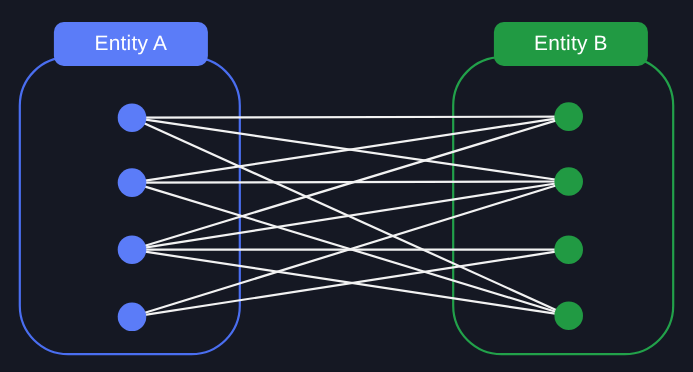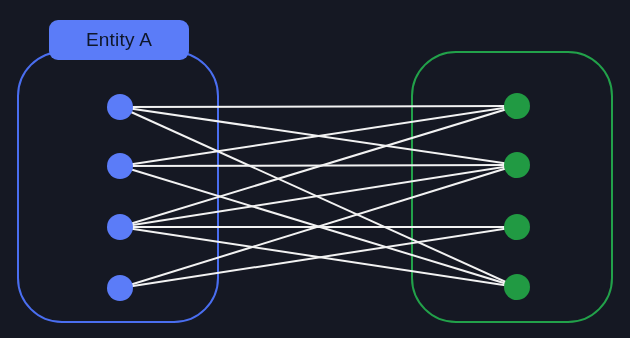--- a/index.html
+++ b/index.html
@@ -26,21 +26,21 @@
     width: 630px;
     height: 338px;
   }
   .group-label {
     position: absolute;
     display: flex;
     align-items: center;
     justify-content: center;
     height: 40px;
     border-radius: 9px;
-    color: #0f172a;
+    color: #ffffff;
     font-size: 19px;
     letter-spacing: 0.2px;
     z-index: 5;
     box-sizing: border-box;
     padding: 0 30px;
   }
   #label-a {
     left: 49px;
     top: 20px;
     min-width: 140px;
@@ -84,14 +84,15 @@
         <circle cx="120" cy="288" r="13" fill="#5b7cf8"></circle>
         <circle cx="517" cy="106" r="13" fill="#219a43"></circle>
         <circle cx="517" cy="165" r="13" fill="#219a43"></circle>
         <circle cx="517" cy="227" r="13" fill="#219a43"></circle>
         <circle cx="517" cy="287" r="13" fill="#219a43"></circle>
       </g>
   </svg>
 
   <div class="group-label" id="label-a">Entity A</div>
 
+  <div class="group-label" id="label-b">Entity B</div>
 
 </div>
 
 </body></html>

